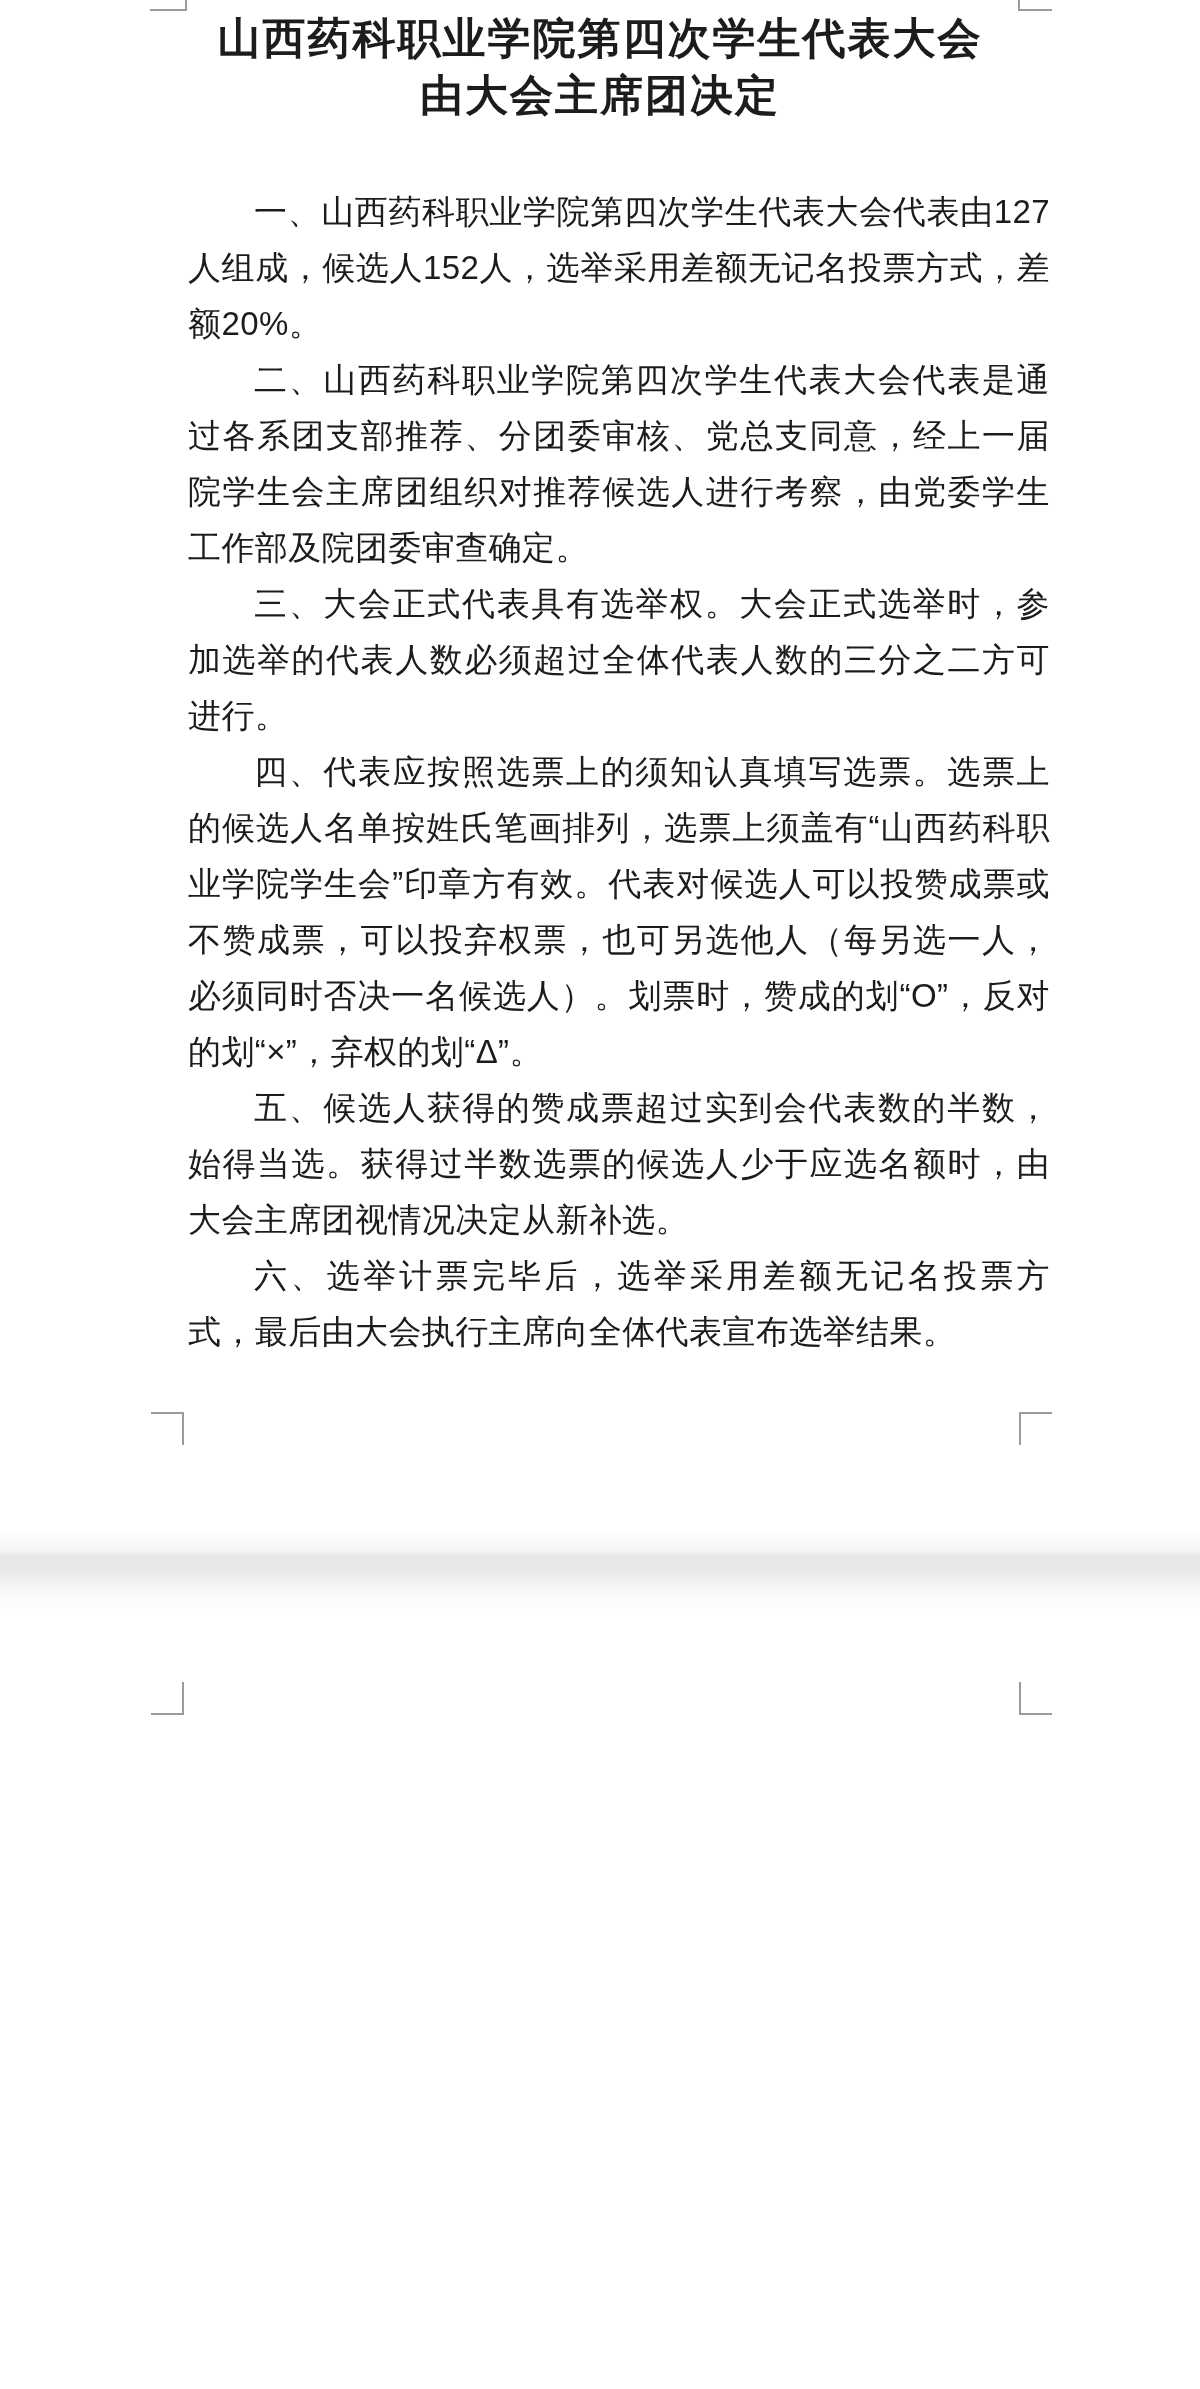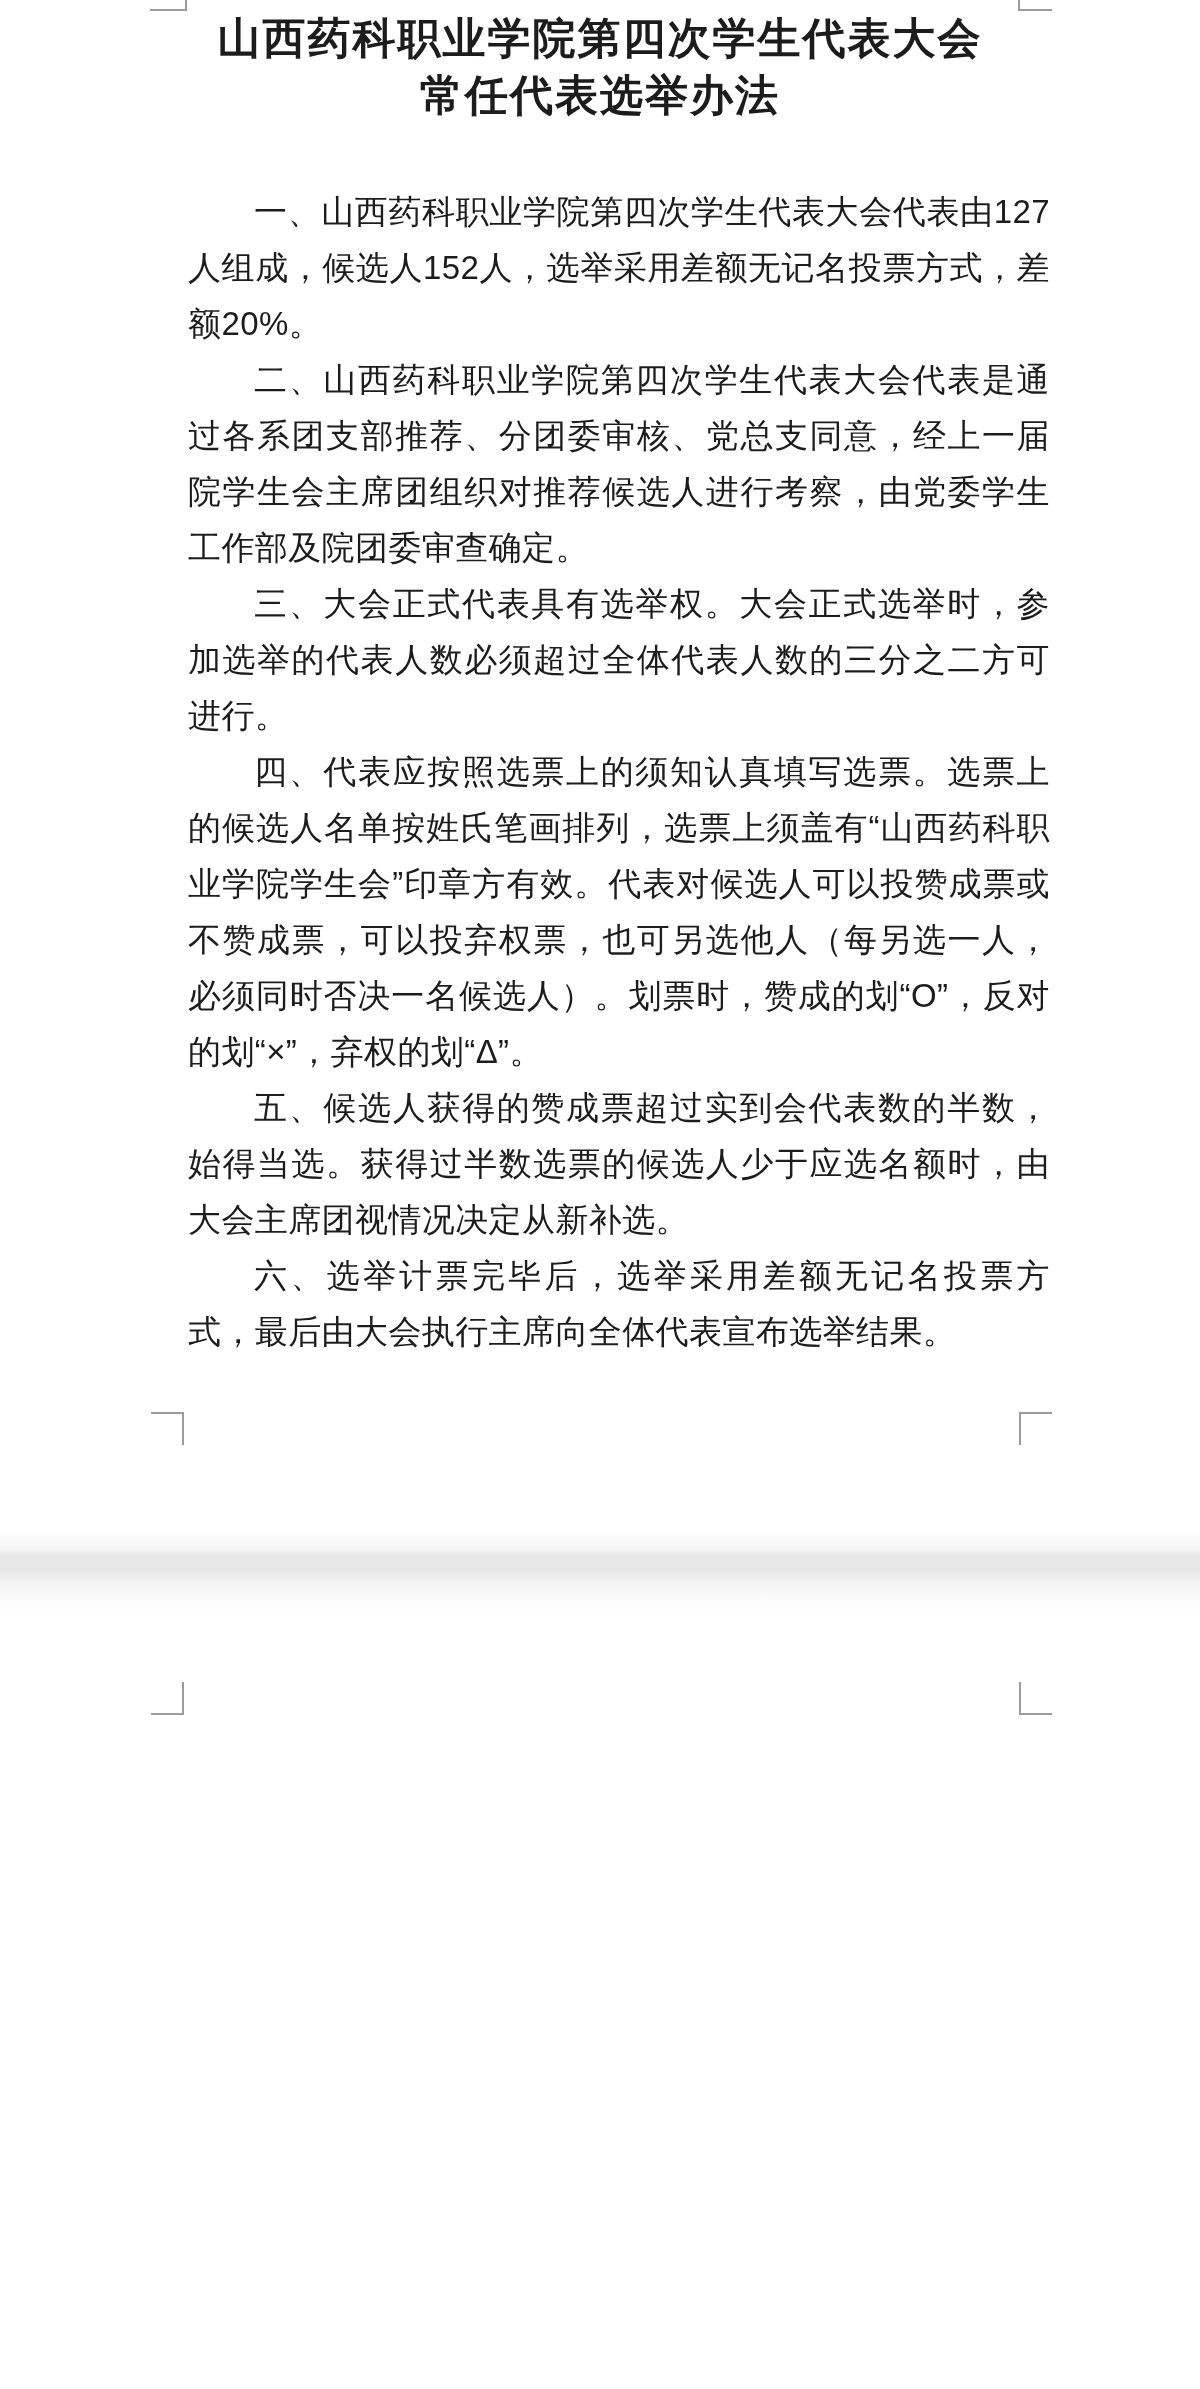--- a/index.html
+++ b/index.html
@@ -79,21 +79,21 @@
 
   <div class="crop crop-p1-tl"></div>
   <div class="crop crop-p1-tr"></div>
   <div class="crop crop-p1-bl"></div>
   <div class="crop crop-p1-br"></div>
   <div class="crop crop-p2-tl"></div>
   <div class="crop crop-p2-tr"></div>
 
   <div class="doc-title">
     <div class="t-line">山西药科职业学院第四次学生代表大会</div>
-    <div class="t-line">常任代表选举办法</div>
+    <div class="t-line">由大会主席团决定</div>
   </div>
 
   <div class="body-block page1">
       <p class="para">一、山西药科职业学院第四次学生代表大会代表由127人组成，候选人152人，选举采用差额无记名投票方式，差额20%。</p>
       <p class="para">二、山西药科职业学院第四次学生代表大会代表是通过各系团支部推荐、分团委审核、党总支同意，经上一届院学生会主席团组织对推荐候选人进行考察，由党委学生工作部及院团委审查确定。</p>
       <p class="para">三、大会正式代表具有选举权。大会正式选举时，参加选举的代表人数必须超过全体代表人数的三分之二方可进行。</p>
       <p class="para">四、代表应按照选票上的须知认真填写选票。选票上的候选人名单按姓氏笔画排列，选票上须盖有“山西药科职业学院学生会”印章方有效。代表对候选人可以投赞成票或不赞成票，可以投弃权票，也可另选他人（每另选一人，　必须同时否决一名候选人）。划票时，赞成的划“O”，反对的划“×”，弃权的划“Δ”。</p>
       <p class="para">五、候选人获得的赞成票超过实到会代表数的半数，始得当选。获得过半数选票的候选人少于应选名额时，由大会主席团视情况决定从新补选。</p>
       <p class="para">六、选举计票完毕后，选举采用差额无记名投票方式，最后由大会执行主席向全体代表宣布选举结果。</p>
     </div>

